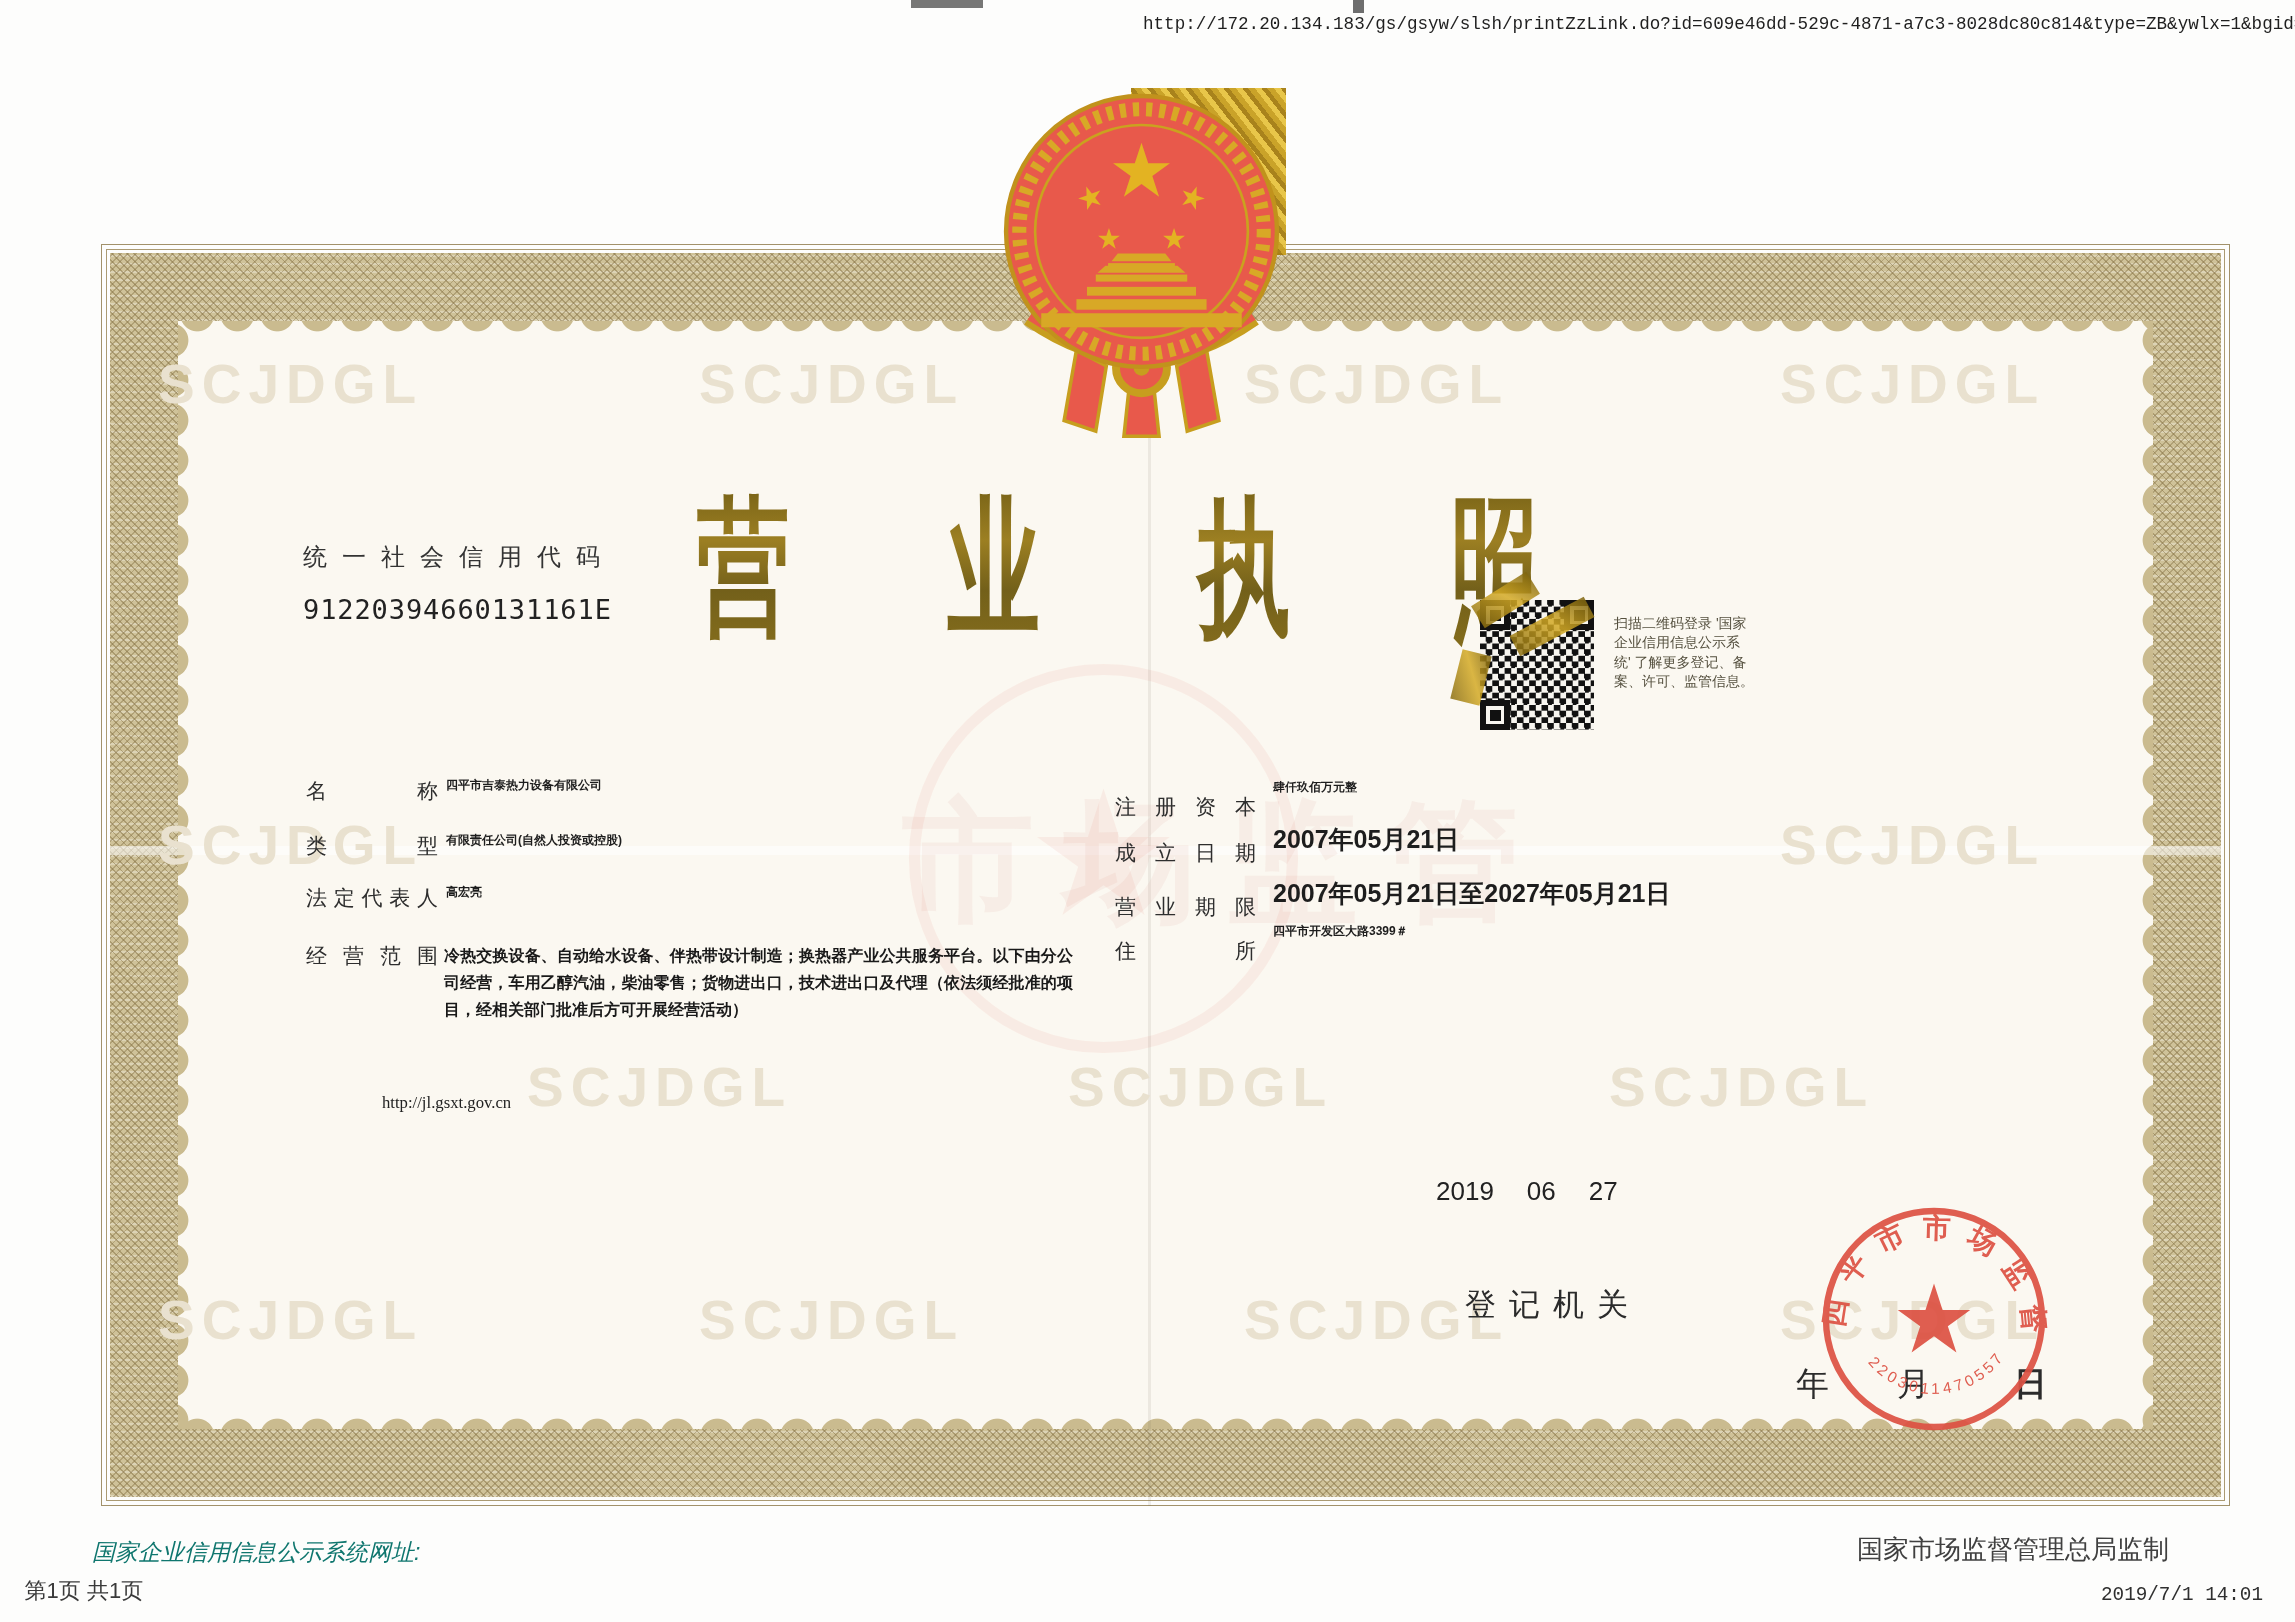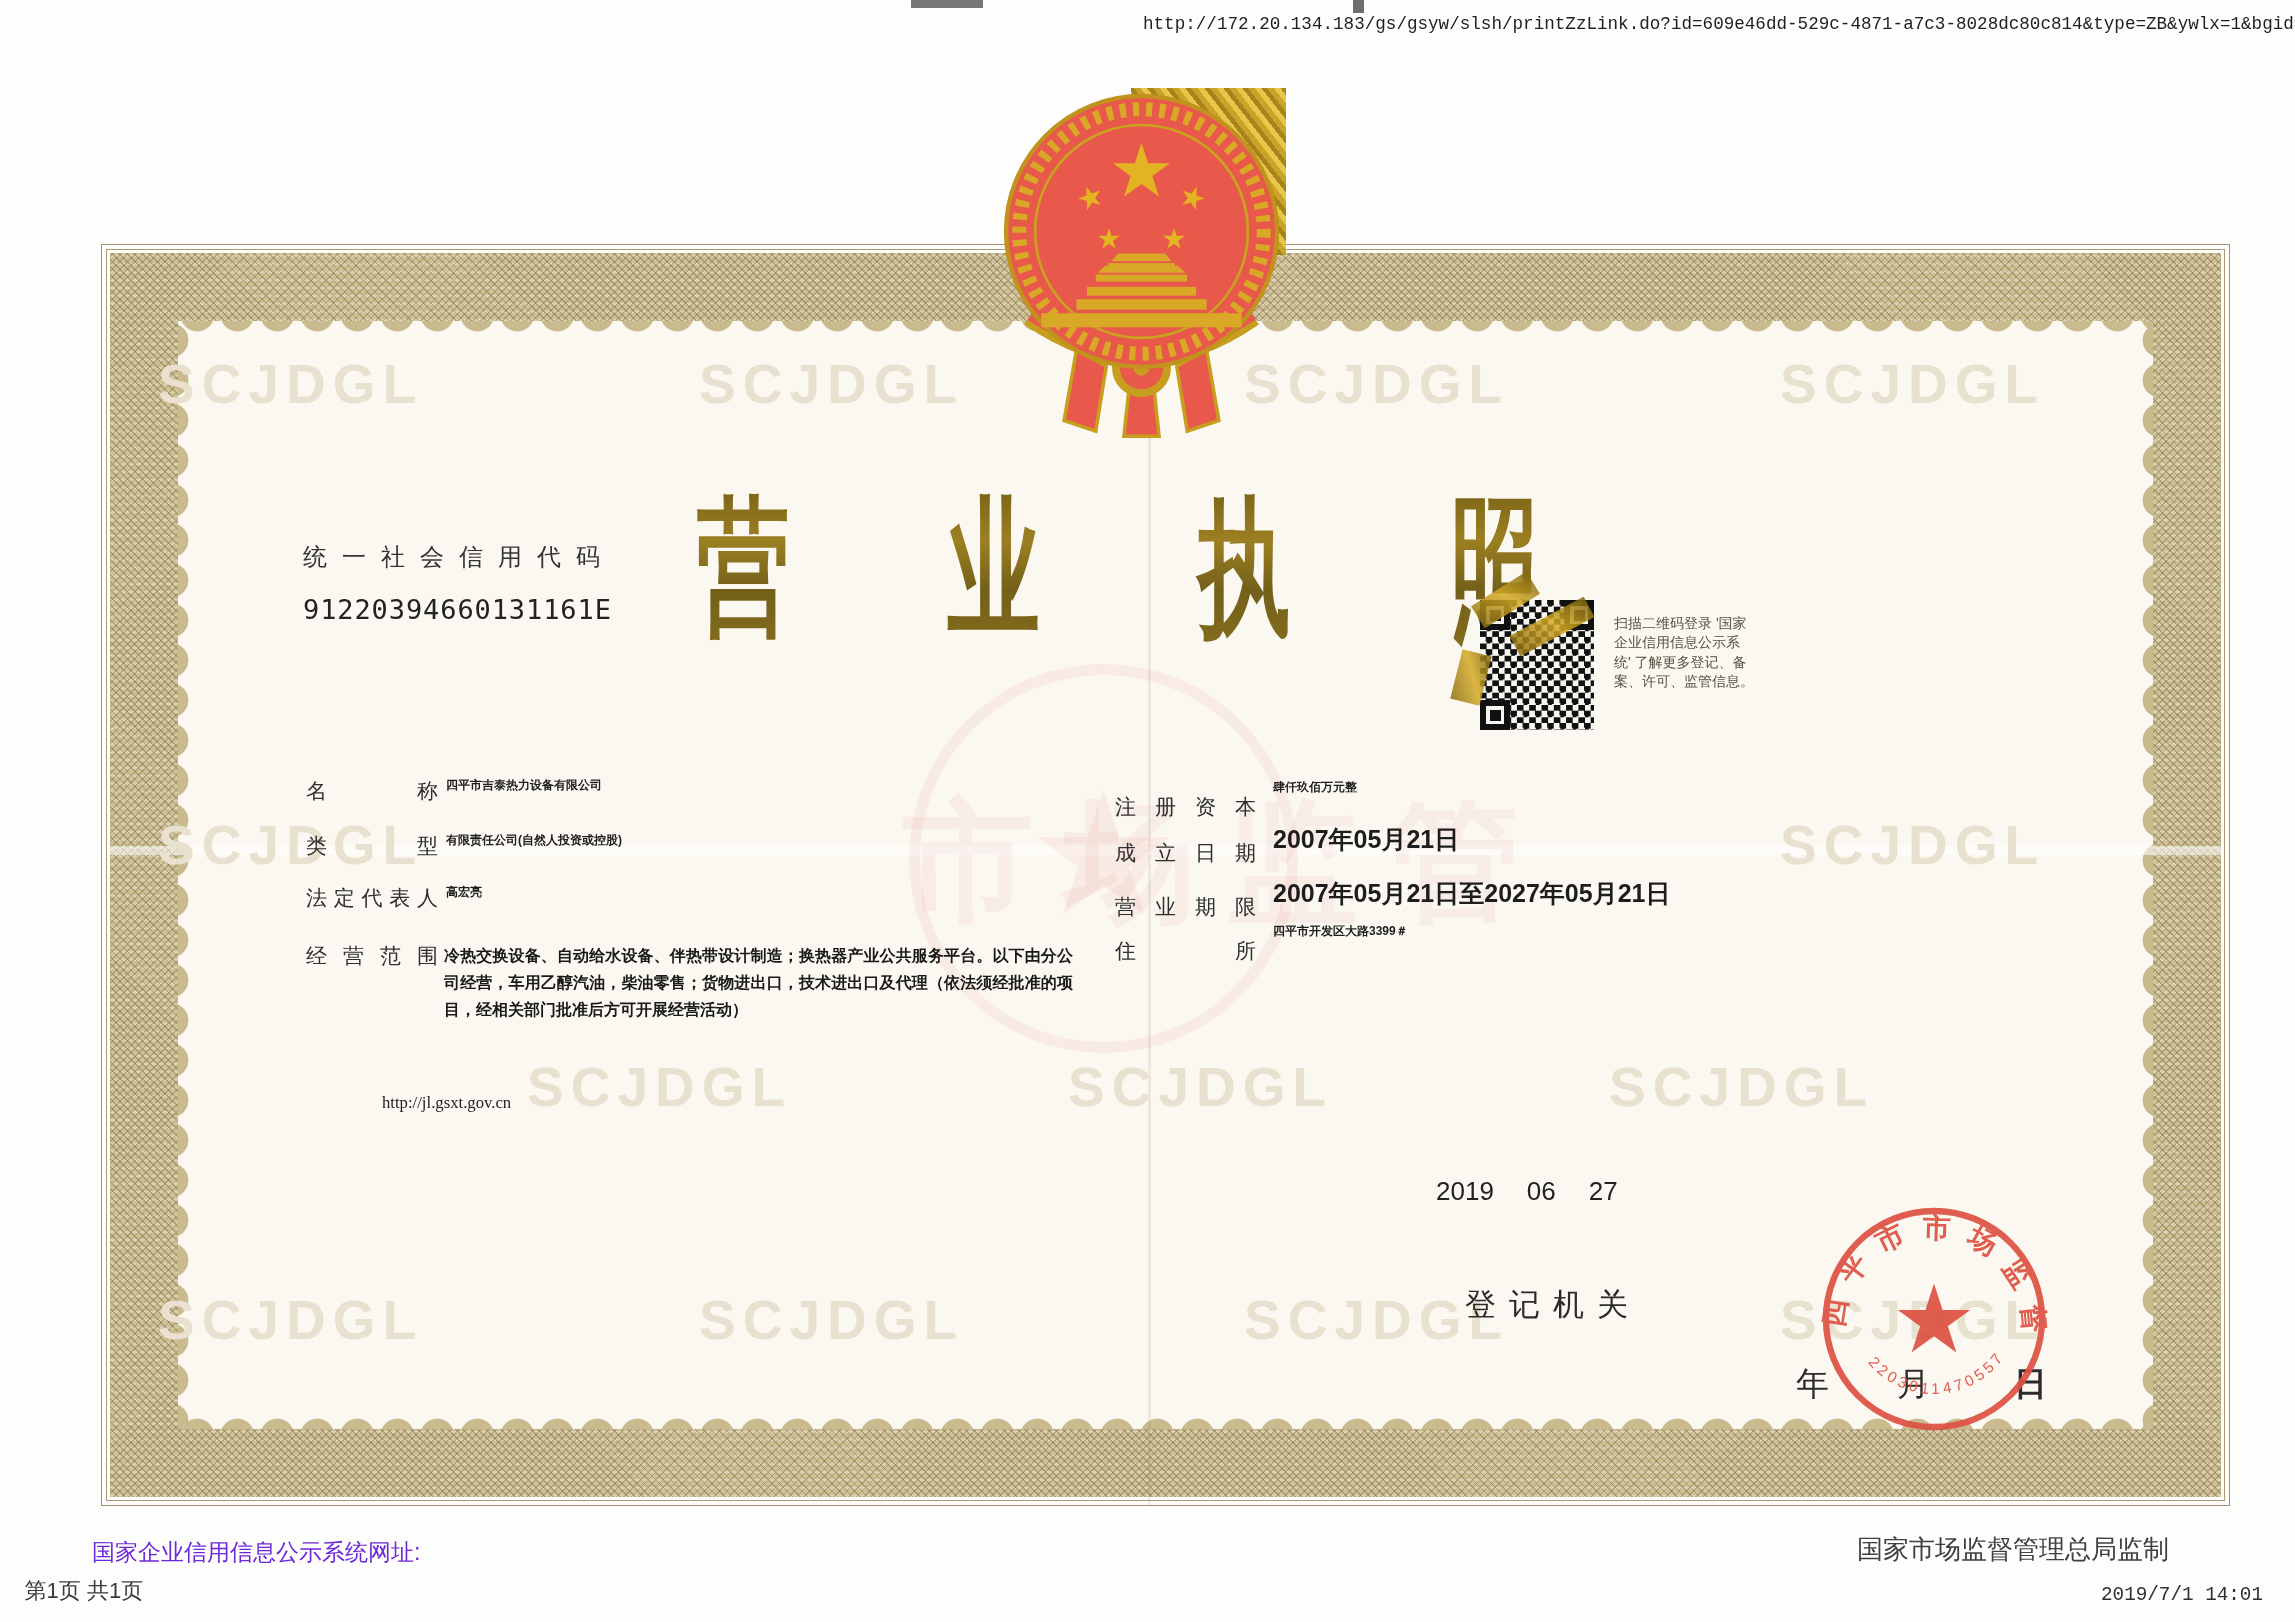--- a/index.html
+++ b/index.html
@@ -5,21 +5,21 @@
   html,body{margin:0;padding:0;background:#ffffff;}
   .page{position:relative;width:2295px;height:1623px;background:#fdfdfc;overflow:hidden;
         font-family:"Liberation Sans","DejaVu Sans",sans-serif;color:#2b2b2b;}
 
   
   .url-line{position:absolute;left:1143px;top:14px;font-family:"Liberation Mono","DejaVu Sans Mono",monospace;
             font-size:17.6px;color:#1f1f1f;white-space:nowrap;}
   .artifact{position:absolute;background:#4a4a4a;}
   .a1{left:911px;top:0;width:72px;height:8px;opacity:.75;}
   .a2{left:1353px;top:0;width:11.4px;height:13px;opacity:.8;}
-  .footer-left-label{position:absolute;left:92px;top:1537px;font-size:23px;color:#6d28d9;}
+  .footer-left-label{position:absolute;left:92px;top:1537px;font-size:23px;color:#0f766e;font-style:italic;}
   .page-info{position:absolute;left:24.6px;top:1576px;font-size:22px;color:#3a3a3a;}
   .footer-right{position:absolute;left:1857px;top:1532px;font-size:26px;color:#404040;}
   .timestamp{position:absolute;left:2101px;top:1584px;font-family:"Liberation Mono","DejaVu Sans Mono",monospace;
              font-size:19.3px;color:#2f2f2f;}
 
   
   .cert{position:absolute;left:101px;top:244px;width:2129px;height:1262px;}
   .line-outer{position:absolute;inset:0;border:1.8px solid #a2916a;}
   .line-inner{position:absolute;inset:5.3px;border:0.9px solid #ab9a72;}
   .band{position:absolute;inset:8.8px;background-color:#cfc299;

